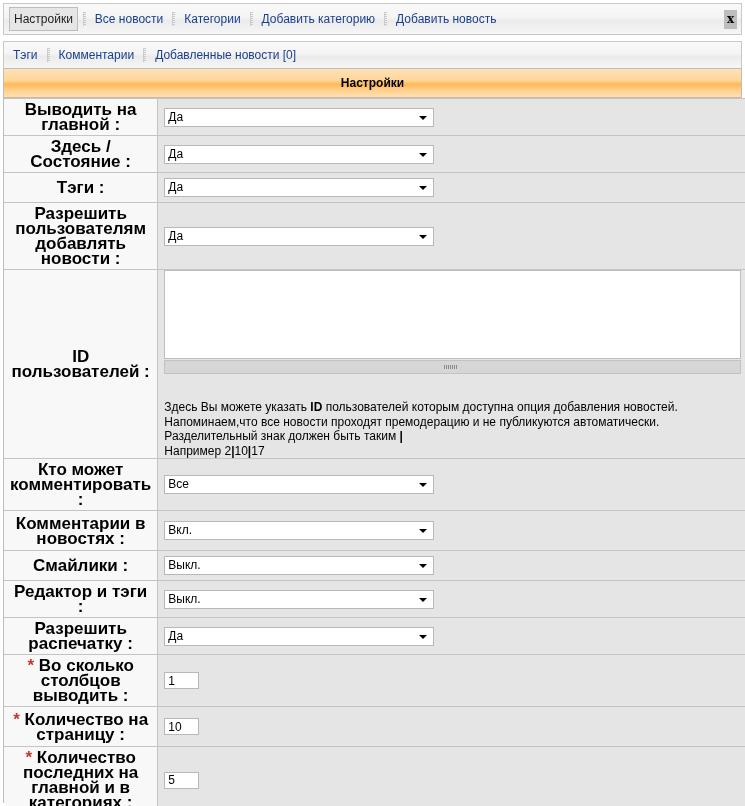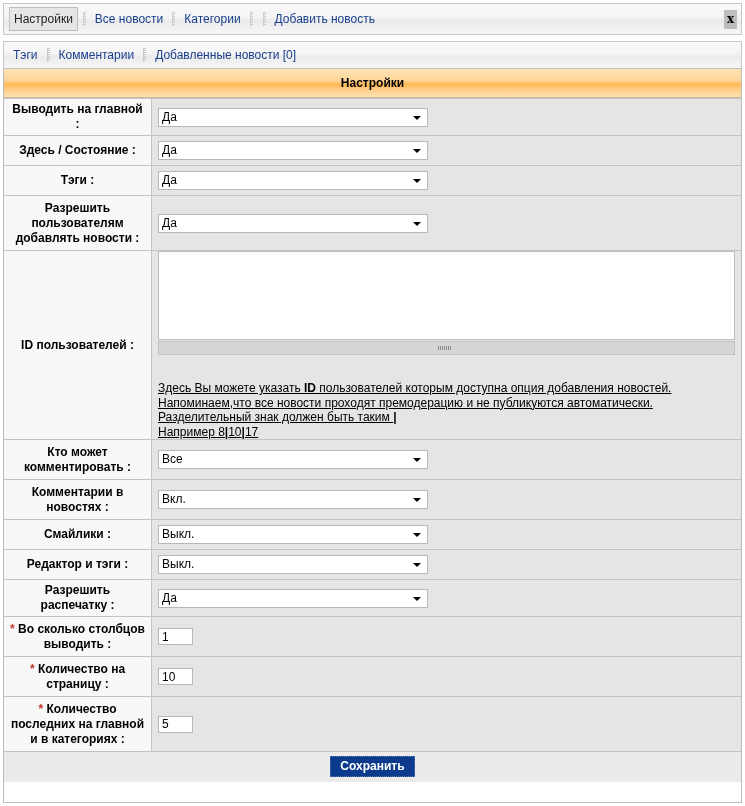--- a/index.html
+++ b/index.html
@@ -48,21 +48,21 @@
     }
     table.settings {
       border-collapse: collapse; width: 100%;
     }
     table.settings td {
       border: 1px solid #c4c4c4; vertical-align: middle;
     }
     table.settings tr td:first-child { border-left: none; }
     table.settings tr td:last-child { border-right: none; }
     td.label {
-      width: 149px; background: #f8f8f8; text-align: center; font-weight: bold; font-size: 12px;
+      width: 149px; background: #f8f8f8; text-align: center; font-weight: bold; font-size: 17px;
       line-height: 15px; padding: 3px 6px;
     }
     td.field { background: #e5e5e5; padding: 0 6px; }
     .req { color: #c0392b; }
     .select {
       position: relative; width: 270px; height: 19px; background: #fff;
       border: 1px solid #b8b8b8; font-size: 12px; line-height: 17px; padding-left: 3px; cursor: pointer;
     }
     .select .arrow {
       position: absolute; right: 6px; top: 7px; width: 0; height: 0;
@@ -73,21 +73,21 @@
       resize: none; font-family: "Liberation Sans", sans-serif; font-size: 12px; padding: 0;
     }
     .resizer {
       width: 577px; height: 14px; background: #d6d6d6; border: 1px solid #c2c2c2;
       position: relative; cursor: ns-resize; margin-top: 1px;
     }
     .resizer .grip {
       position: absolute; left: 279px; top: 4px; width: 14px; height: 4px;
       background-image: repeating-linear-gradient(to right, #8a8a8a 0 1px, transparent 1px 2px);
     }
-    .help { font-size: 12px; line-height: 14.5px; margin-top: 26px; text-decoration: underline; }
+    .help { font-size: 12px; line-height: 14.5px; margin-top: 26px; }
     .help b { font-weight: bold; }
     .num-input {
       width: 35px; height: 17px; border: 1px solid #b8b8b8; background: #fff; font-size: 12px;
       line-height: 15px; padding-left: 3px; font-family: "Liberation Sans", sans-serif;
     }
     td.footer { background: #ebebeb; text-align: center; height: 30px; border-bottom: none !important; }
     .save-btn {
       display: inline-block; background: #0c3a8c; color: #fff; font-weight: bold; font-size: 12px;
       padding: 3px 9px; border: 1px dotted #5d7fb8; cursor: pointer; line-height: 13px;
     }
@@ -96,20 +96,21 @@
 <body>
 
 <div class="nav nav1">
   <div class="nav-items">
     <a class="nav-item active">Настройки</a>
     <span class="nav-sep"></span>
     <a class="nav-item">Все новости</a>
     <span class="nav-sep"></span>
     <a class="nav-item">Категории</a>
     <span class="nav-sep"></span>
+    <a class="nav-item">Добавить категорию</a>
     <span class="nav-sep"></span>
     <a class="nav-item">Добавить новость</a>
   </div>
   <div class="close-btn">x</div>
 </div>
 
 <div class="nav nav2">
   <div class="nav-items">
     <a class="nav-item">Тэги</a>
     <span class="nav-sep"></span>
@@ -163,21 +164,21 @@
       <td class="label">ID пользователей :</td>
       <td class="field">
         <textarea class="textarea" style=""></textarea>
         <div class="resizer">
           <span class="grip"></span>
         </div>
         <div class="help">
           <div><span>Здесь Вы можете указать </span><b>ID</b><span> пользователей которым доступна опция добавления новостей.</span></div>
           <div>Напоминаем,что все новости проходят премодерацию и не публикуются автоматически.</div>
           <div><span>Разделительный знак должен быть таким </span><b>|</b></div>
-          <div><span>Например 8</span><b>|</b><span>10</span><b>|</b><span>17</span></div>
+          <div><span>Например 2</span><b>|</b><span>10</span><b>|</b><span>17</span></div>
         </div>
       </td>
     </tr>
     <tr style="height:40px">
       <td class="label">Кто может комментировать :</td>
       <td class="field">
         <div class="select">
           <span>Все</span>
           <span class="arrow"></span>
         </div>

